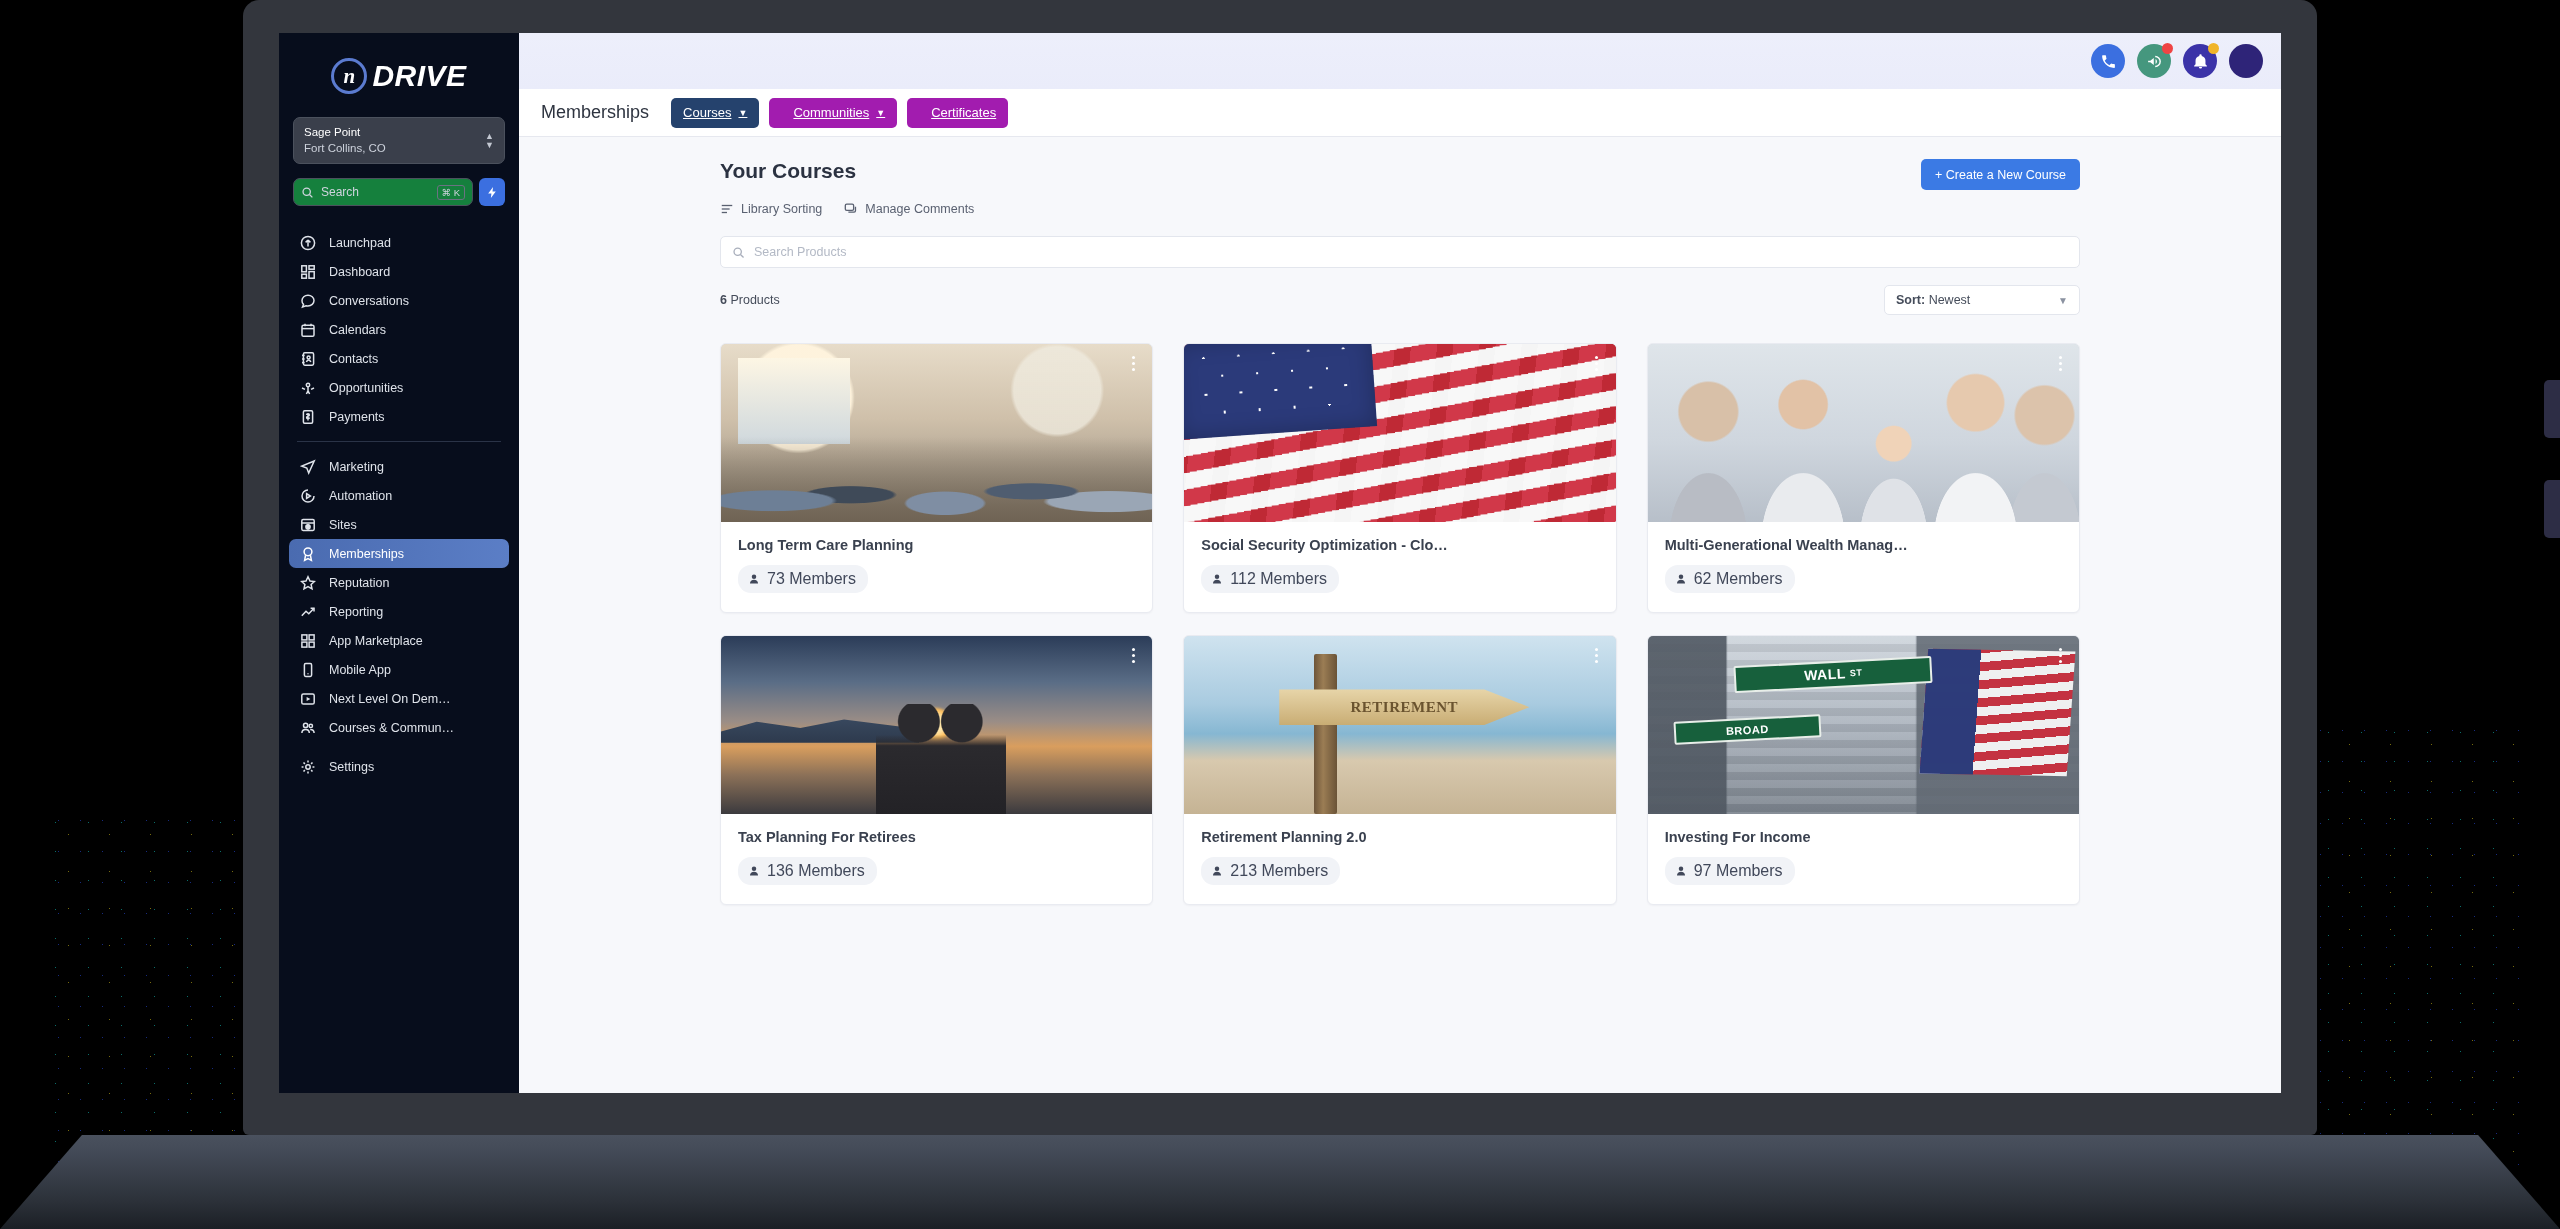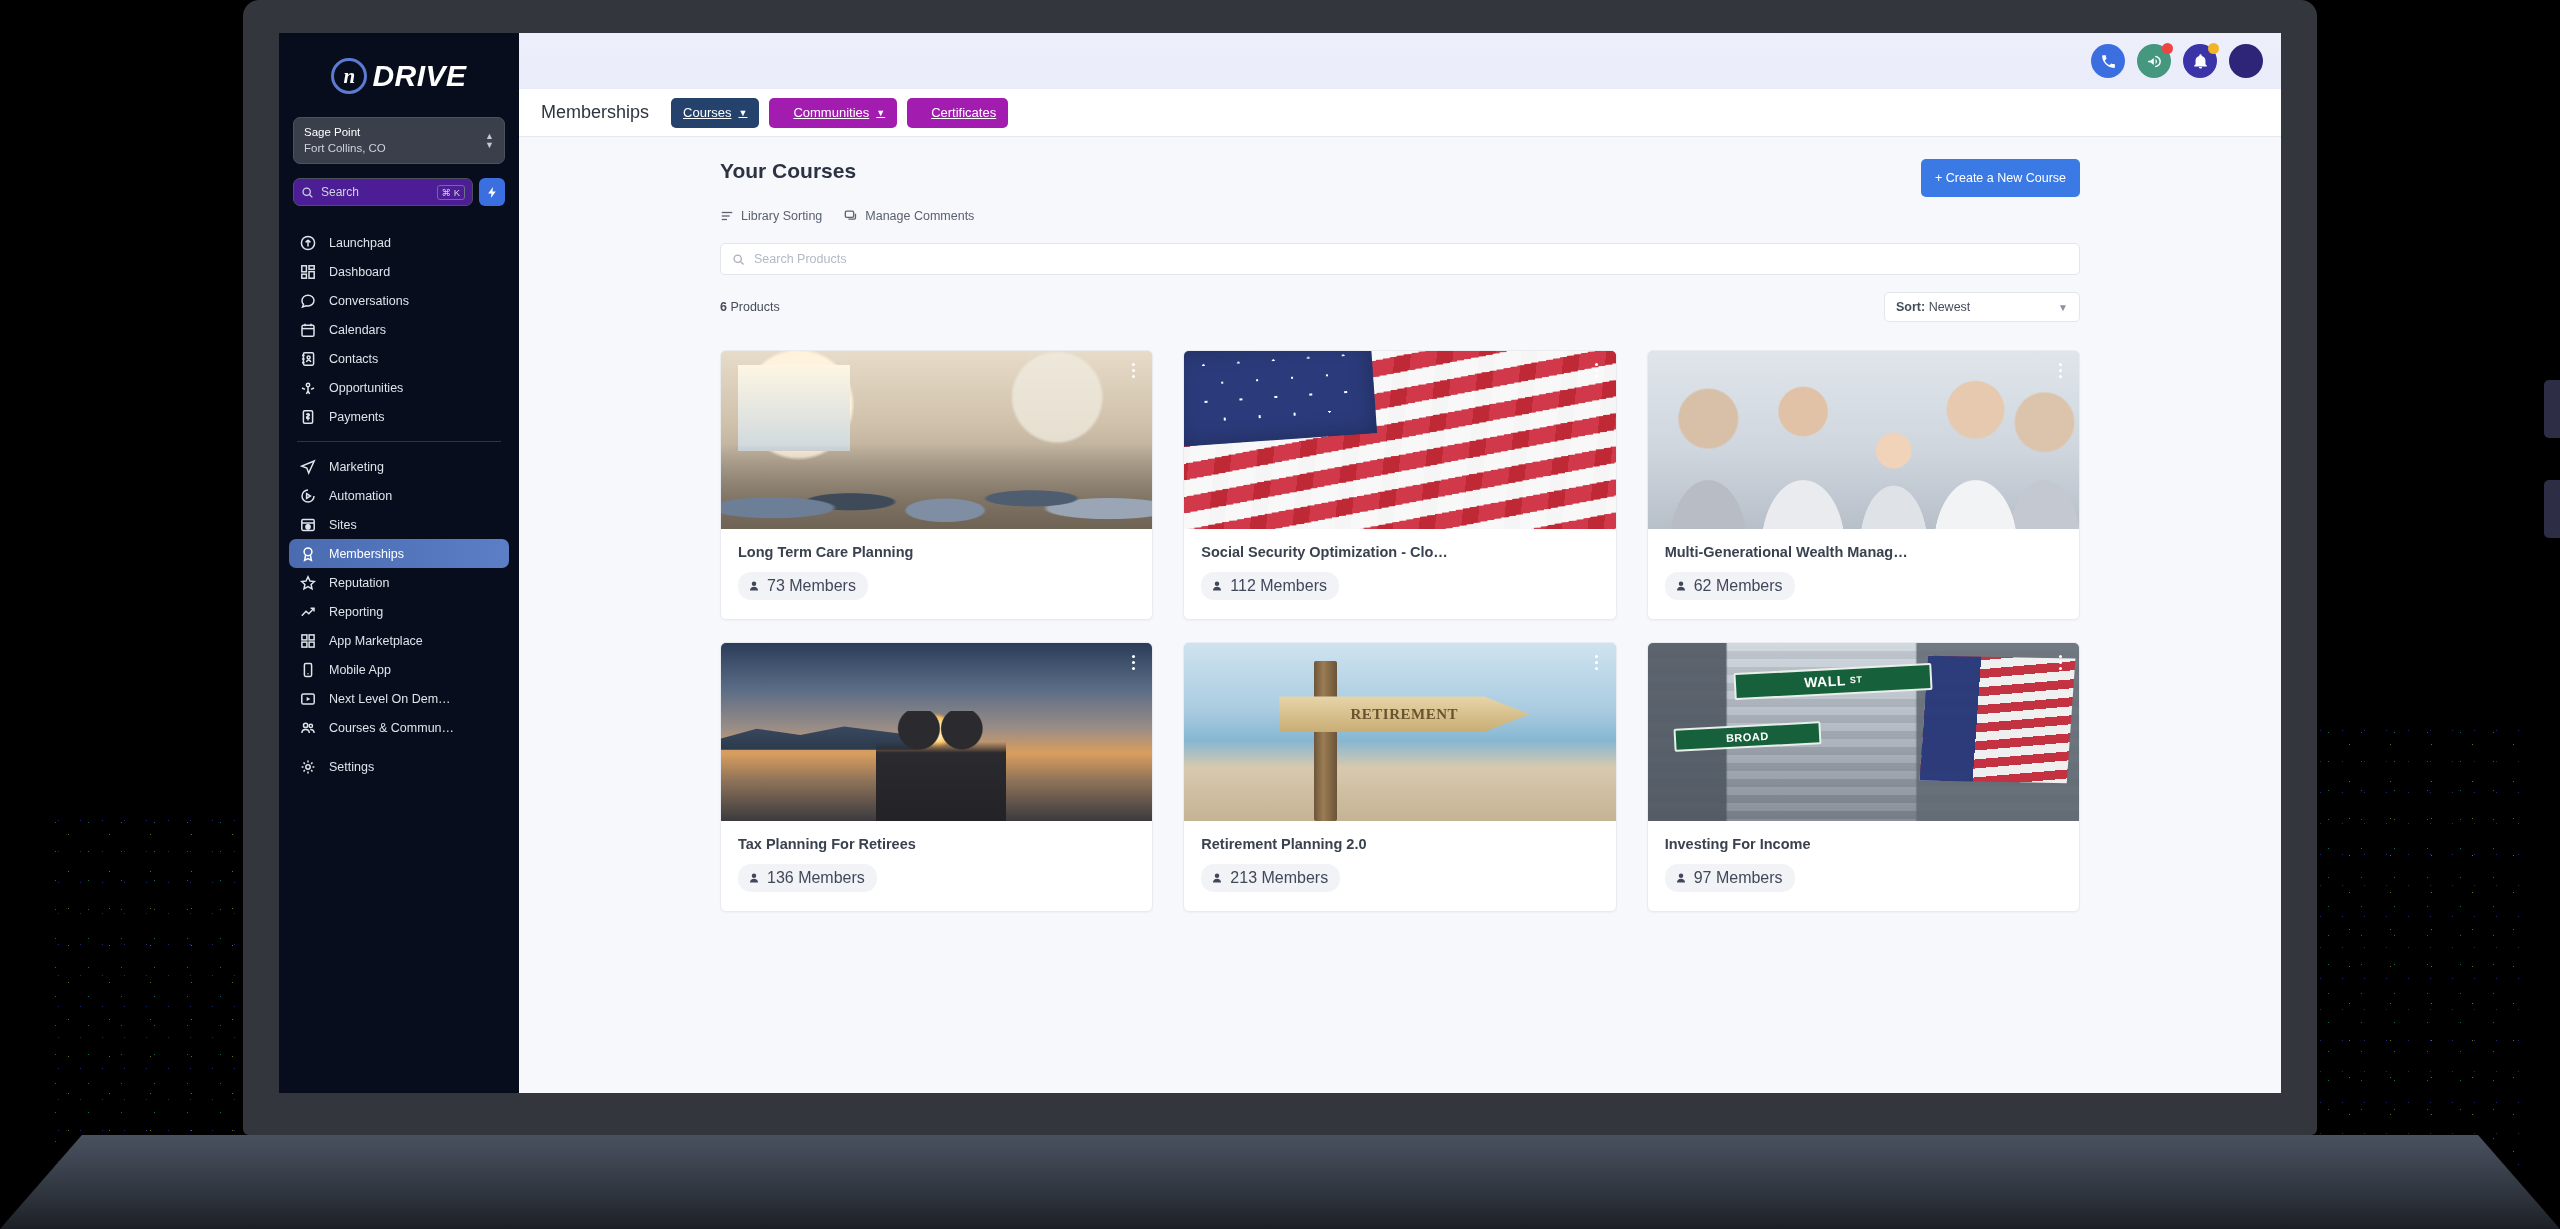--- a/index.html
+++ b/index.html
@@ -134,21 +134,21 @@
     justify-content: space-between;
     cursor: pointer;
   }
   .org-switcher .name { font-size: 11.5px; color: #fff; line-height: 1.35; }
   .org-switcher .loc  { font-size: 11.5px; color: #cdd2dc; line-height: 1.35; }
   .org-switcher .caret { font-size: 9px; color: #c3c8d2; line-height: .9; text-align: center; }
 
   .search-row { display: flex; gap: 6px; margin: 14px 14px 0 14px; align-items: stretch; }
   .search-box {
     flex: 1;
-    background: #4c1d95;
+    background: #15803d;
     border: 1px solid #4b515d;
     border-radius: 7px;
     height: 28px;
     display: flex; align-items: center; gap: 7px;
     padding: 0 7px;
     cursor: text;
   }
   .search-box .ph { font-size: 12px; color: #cfd4de; flex: 1; }
   .search-box .kbd {
     font-size: 9.5px; color: #cfd4de;
@@ -227,21 +227,21 @@
   .tab .chev { font-size: 9px; }
 
   #content { flex: 1; overflow: hidden; padding: 22px 26px 0 26px; position: relative; }
   #content-inner { max-width: 1360px; margin: 0 auto; }
 
   .head-row { display: flex; align-items: flex-start; justify-content: space-between; }
   #your-courses { font-size: 21px; font-weight: 700; color: #2b3241; }
   .create-btn {
     background: #3b7ae4; color: #fff;
     border: none; border-radius: 5px;
-    height: 38px; padding: 0 14px;
+    height: 31px; padding: 0 14px;
     font-size: 12.5px; cursor: pointer;
     font-family: inherit;
   }
 
   .sub-actions { display: flex; gap: 22px; margin-top: 12px; }
   .sub-action { display: flex; align-items: center; gap: 7px; font-size: 12.5px; color: #5a6171; cursor: pointer; }
   .sub-action svg { width: 14px; height: 14px; stroke: #5a6171; fill: none; stroke-width: 1.5; }
 
   .search-products {
     margin-top: 20px;

